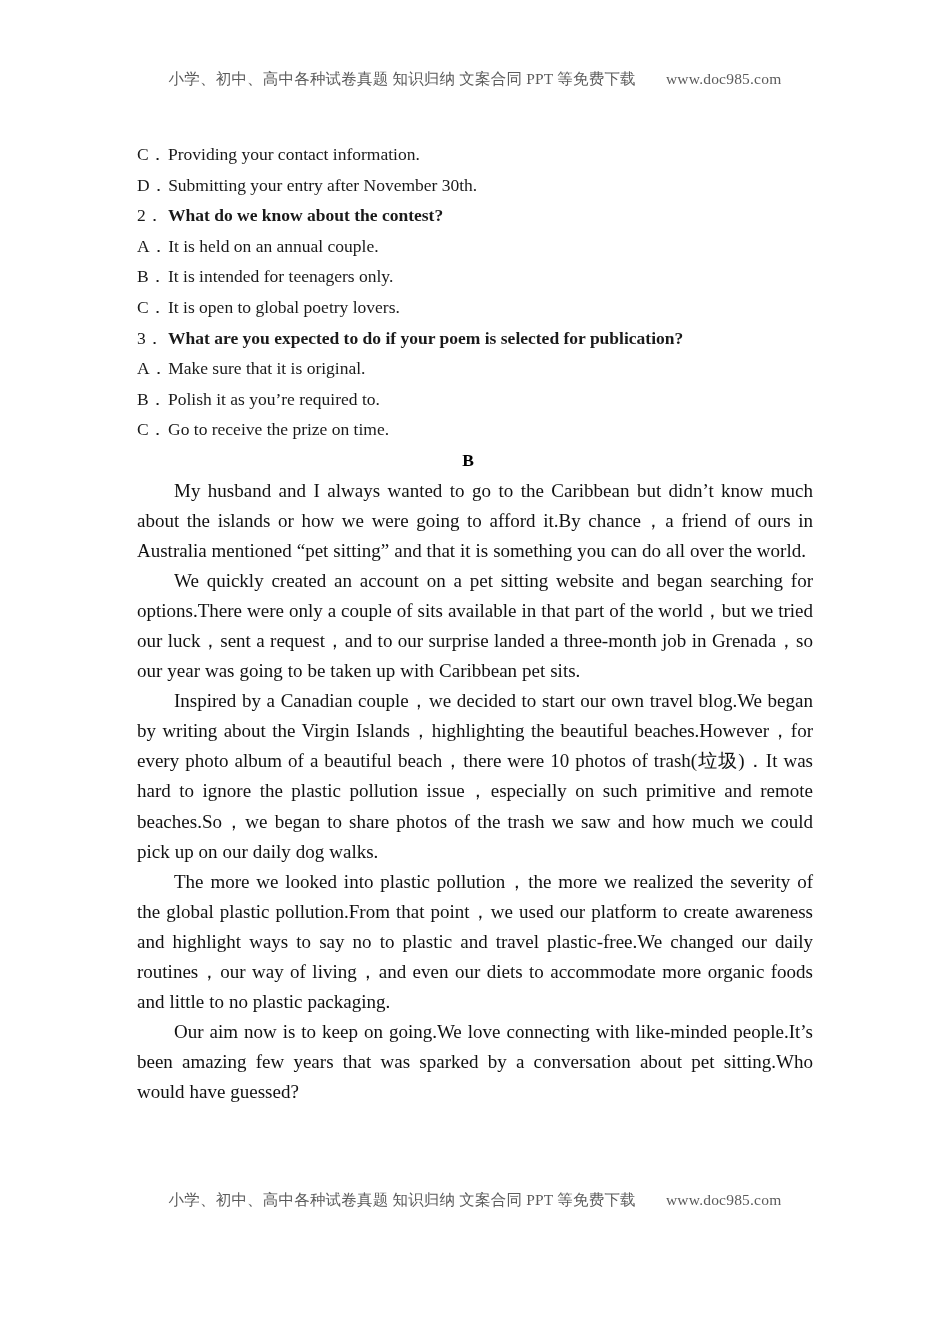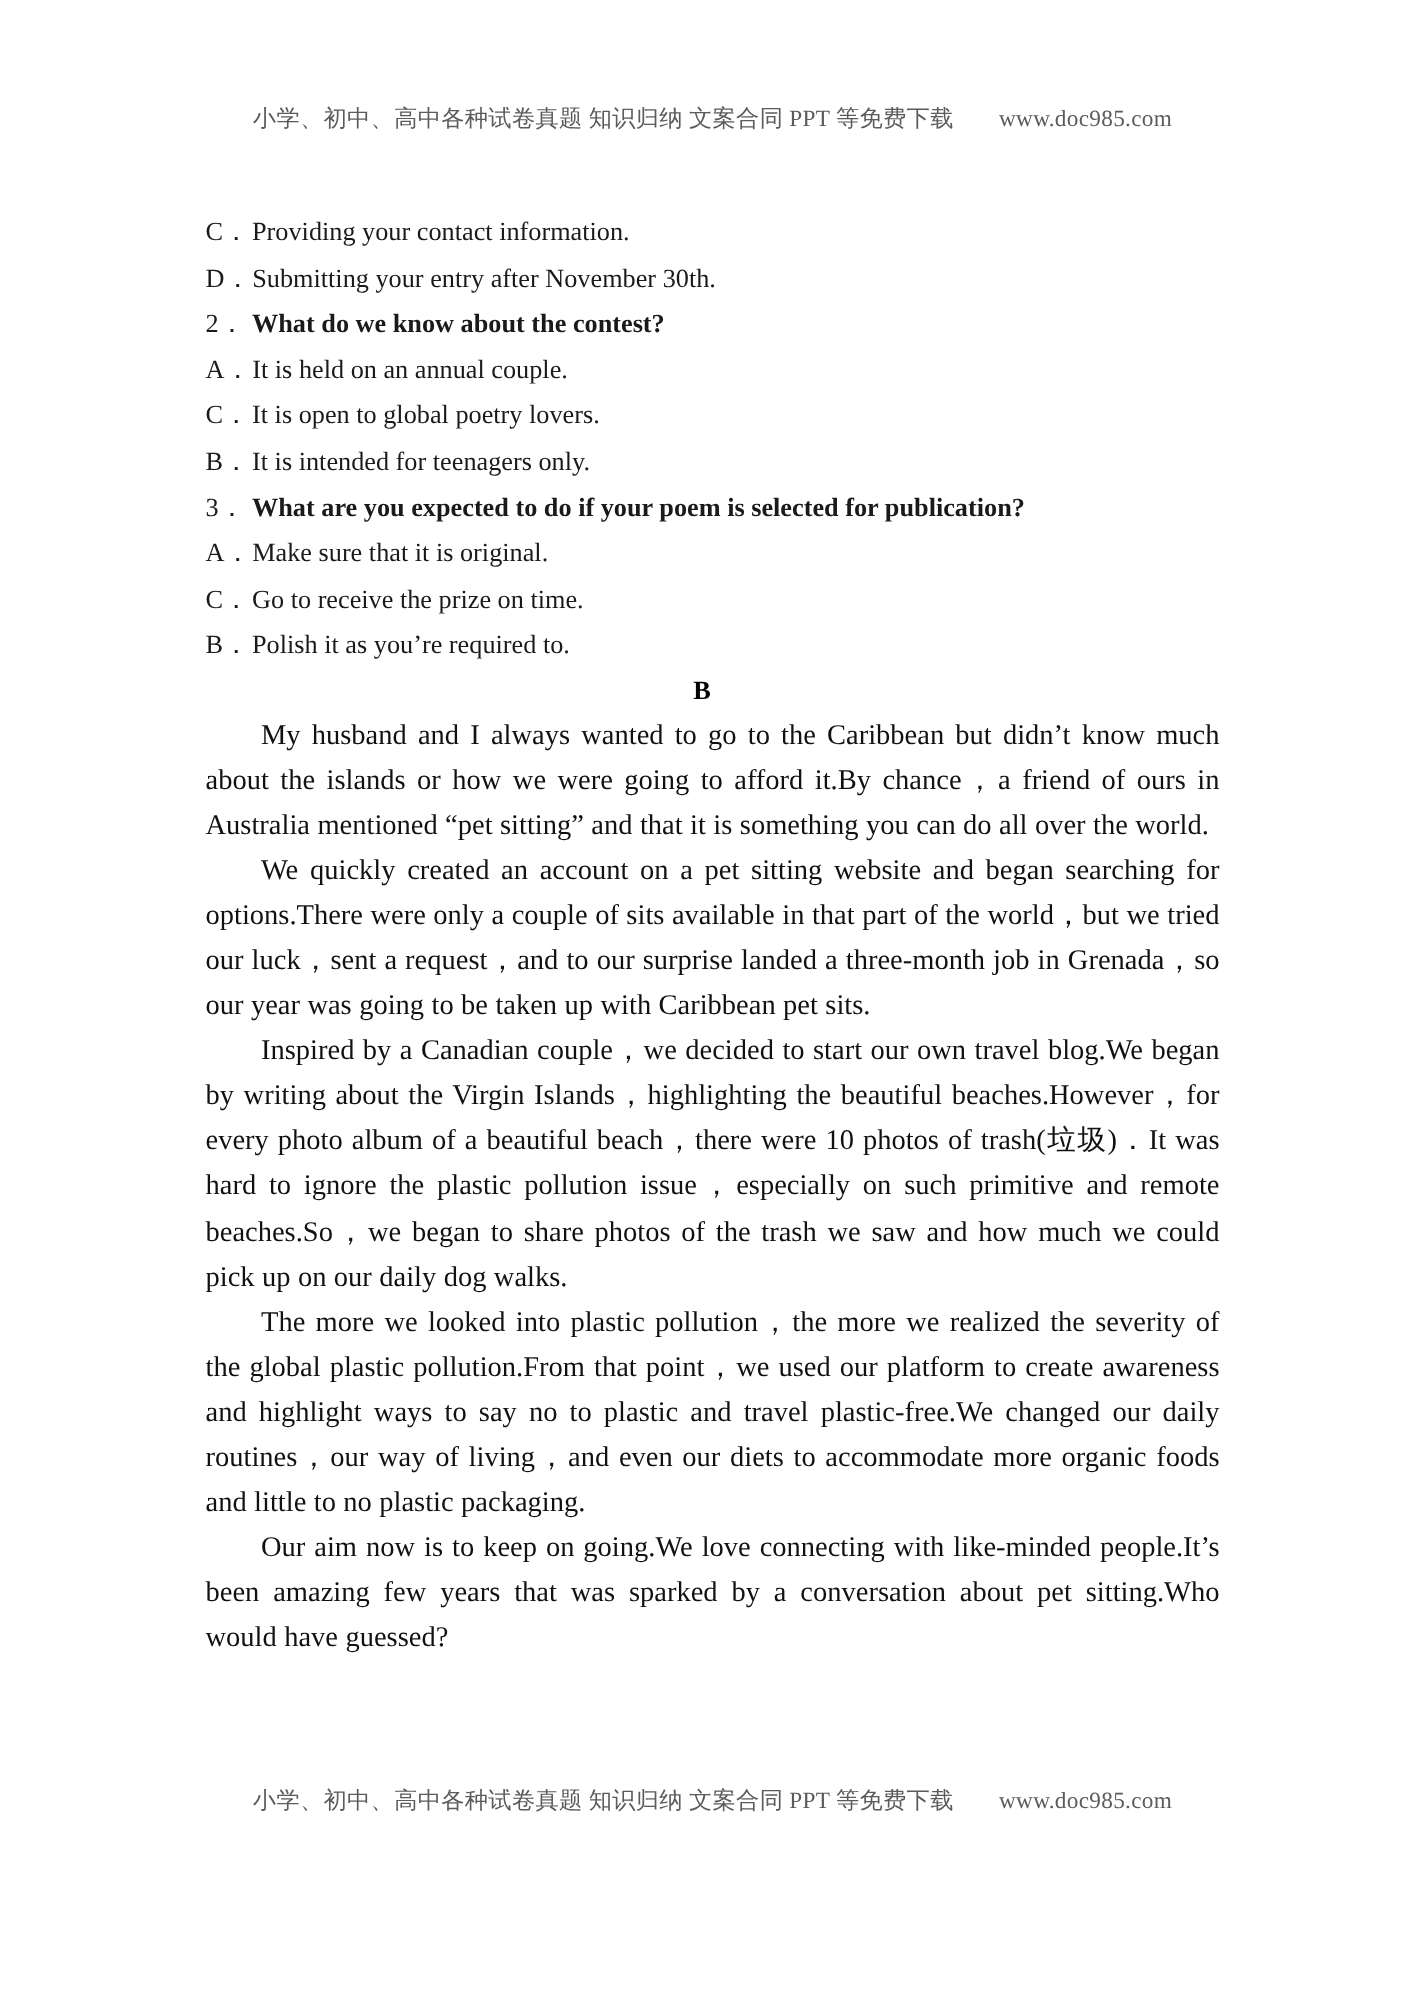--- a/index.html
+++ b/index.html
@@ -105,36 +105,36 @@
       <div class="line">
         <span class="tag">D．</span><span class="body">Submitting your entry after November 30th.</span>
       </div>
       <div class="line q">
         <span class="tag">2．</span><span class="body">What do we know about the contest?</span>
       </div>
       <div class="line">
         <span class="tag">A．</span><span class="body">It is held on an annual couple.</span>
       </div>
       <div class="line">
-        <span class="tag">C．</span><span class="body">It is open to global poetry lovers.</span>
+        <span class="tag">B．</span><span class="body">It is intended for teenagers only.</span>
       </div>
       <div class="line">
-        <span class="tag">B．</span><span class="body">It is intended for teenagers only.</span>
+        <span class="tag">C．</span><span class="body">It is open to global poetry lovers.</span>
       </div>
       <div class="line q">
         <span class="tag">3．</span><span class="body">What are you expected to do if your poem is selected for publication?</span>
       </div>
       <div class="line">
         <span class="tag">A．</span><span class="body">Make sure that it is original.</span>
       </div>
       <div class="line">
-        <span class="tag">C．</span><span class="body">Go to receive the prize on time.</span>
+        <span class="tag">B．</span><span class="body">Polish it as you’re required to.</span>
       </div>
       <div class="line">
-        <span class="tag">B．</span><span class="body">Polish it as you’re required to.</span>
+        <span class="tag">C．</span><span class="body">Go to receive the prize on time.</span>
       </div>
     </div>
 
     <div class="sec-head">B</div>
 
     <div>
       <p class="para">My husband and I always wanted to go to the Caribbean but didn’t know much about the islands or how we were going to afford it.By chance，a friend of ours in Australia mentioned “pet sitting” and that it is something you can do all over the world.</p>
       <p class="para">We quickly created an account on a pet sitting website and began searching for options.There were only a couple of sits available in that part of the world，but we tried our luck，sent a request，and to our surprise landed a three-month job in Grenada，so our year was going to be taken up with Caribbean pet sits.</p>
       <p class="para">Inspired by a Canadian couple，we decided to start our own travel blog.We began by writing about the Virgin Islands，highlighting the beautiful beaches.However，for every photo album of a beautiful beach，there were 10 photos of trash(垃圾)．It was hard to ignore the plastic pollution issue，especially on such primitive and remote beaches.So，we began to share photos of the trash we saw and how much we could pick up on our daily dog walks.</p>
       <p class="para">The more we looked into plastic pollution，the more we realized the severity of the global plastic pollution.From that point，we used our platform to create awareness and highlight ways to say no to plastic and travel plastic-free.We changed our daily routines，our way of living，and even our diets to accommodate more organic foods and little to no plastic packaging.</p>

